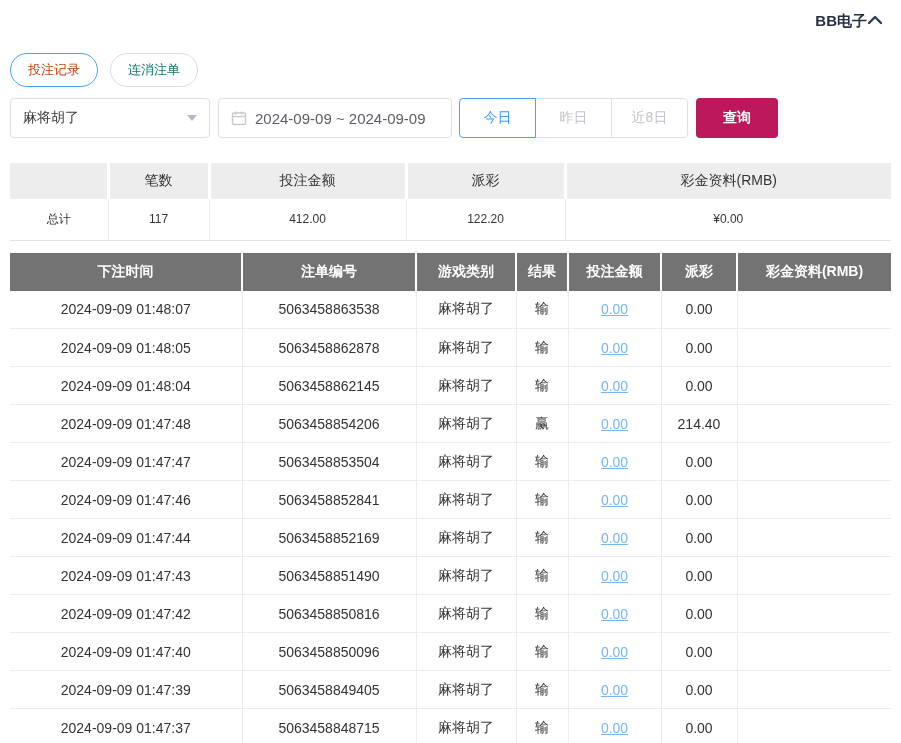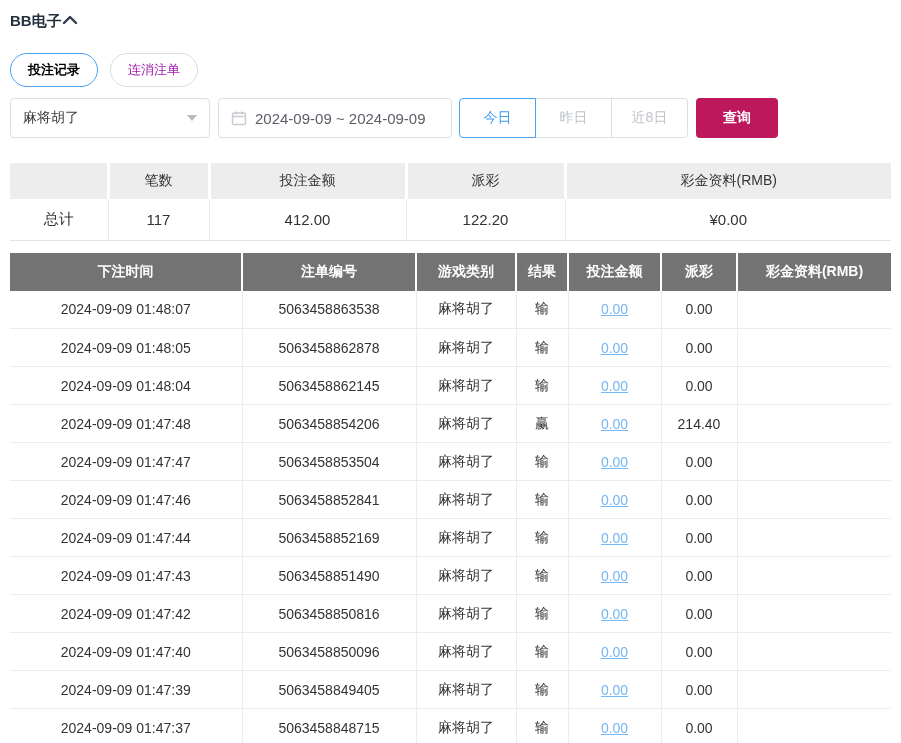--- a/index.html
+++ b/index.html
@@ -1,30 +1,30 @@
 <!DOCTYPE html>
 <html><head>
 <meta charset="utf-8">
 <style>
   * { box-sizing: border-box; margin: 0; padding: 0; }
   html, body { width: 901px; height: 743px; overflow: hidden; background: #fff; }
   body { font-family: "Liberation Sans", "DejaVu Sans", sans-serif; color: #333; }
   .container { padding: 12px 10px 0 10px; }
 
   
-  .page-header { display: flex; justify-content: flex-start; align-items: center; height: 18px; }
+  .page-header { display: flex; justify-content: flex-end; align-items: center; height: 18px; }
   .page-title { font-size: 15px; font-weight: 700; color: #27303f; }
   .collapse-btn { cursor: pointer; margin-right: 8px; display: flex; align-items: center; }
 
   
   .tabs { margin-top: 23px; display: flex; gap: 12px; }
   .tab { height: 34px; padding: 0 17px; display: flex; align-items: center; justify-content: center;
          font-size: 13px; border: 1px solid #dcdcdc; border-radius: 17px; background: #fff;
-         color: #a21caf; cursor: pointer; }
-  .tab.active { border-color: #4aa0f5; color: #000000; font-weight: 700; }
+         color: #0f766e; cursor: pointer; }
+  .tab.active { border-color: #4aa0f5; color: #c2410c; font-weight: 400; }
 
   
   .filters { margin-top: 11px; display: flex; align-items: center; }
   .select-box { width: 200px; height: 40px; border: 1px solid #dcdfe6; border-radius: 4px;
                 display: flex; align-items: center; padding: 0 12px; cursor: pointer; }
   .select-value { flex: 1; font-size: 14px; color: #3a3a3a; }
   .caret-down { width: 0; height: 0; border-left: 5px solid transparent; border-right: 5px solid transparent;
                 border-top: 6px solid #b6b9c0; }
   .date-box { width: 234px; height: 40px; border: 1px solid #dcdfe6; border-radius: 4px;
               display: flex; align-items: center; padding: 0 12px; margin-left: 8px; gap: 8px; cursor: pointer; }
@@ -39,21 +39,21 @@
   .query-btn { height: 40px; width: 82px; margin-left: 8px; background: #be185d; color: #fff;
                border: none; border-radius: 4px; font-size: 14px; font-weight: 700; cursor: pointer;
                font-family: inherit; }
 
   
   .summary-table { width: 100%; border-collapse: collapse; margin-top: 25px; table-layout: fixed; }
   .summary-table th { height: 36px; background: #ededed; font-size: 14px; font-weight: 400; color: #333;
                       border-left: 3px solid #fff; border-right: 3px solid #fff; text-align: center; margin-top: 32px; }
   .summary-table th:first-child { border-left: none; }
   .summary-table th:last-child { border-right: none; }
-  .summary-table td { height: 41px; font-size: 15px; color: #333; text-align: center;
+  .summary-table td { height: 41px; font-size: 12px; color: #333; text-align: center;
                       border-right: 1px solid #ebebeb; border-bottom: 1px solid #e3e3e3; }
   .summary-table td:last-child { border-right: none; text-align: center; }
 
   
   .bet-table { width: 100%; border-collapse: collapse; margin-top: 12px; table-layout: fixed; }
   .bet-table th { height: 38px; background: #737373; color: #fff; font-size: 14px; font-weight: 700;
                   text-align: center; border-right: 2px solid #fff; }
   .bet-table th:last-child { border-right: none; }
   .bet-table td { height: 38px; font-size: 14px; text-align: center; color: #333;
                   border-right: 1px solid #ececec; border-bottom: 1px solid #ececec; }

